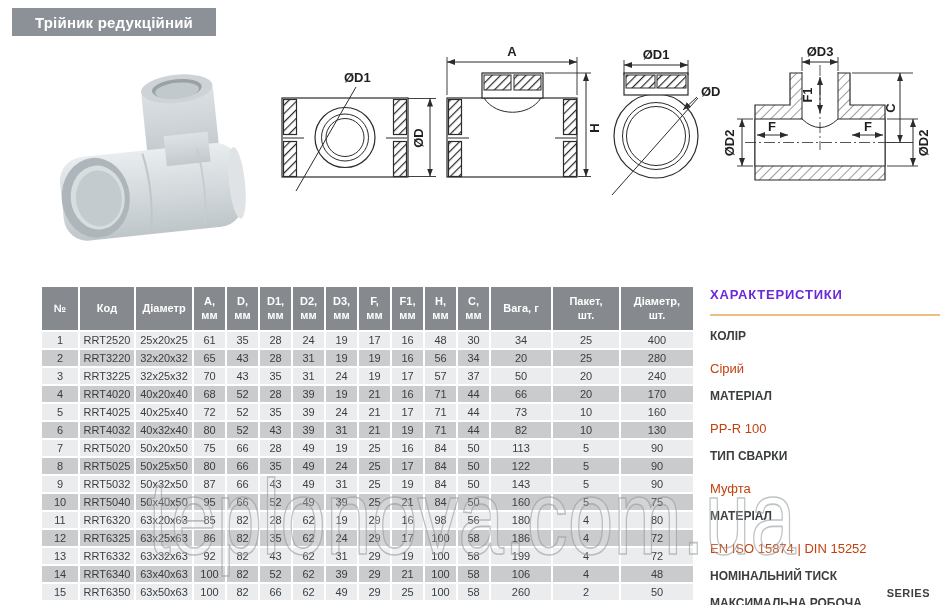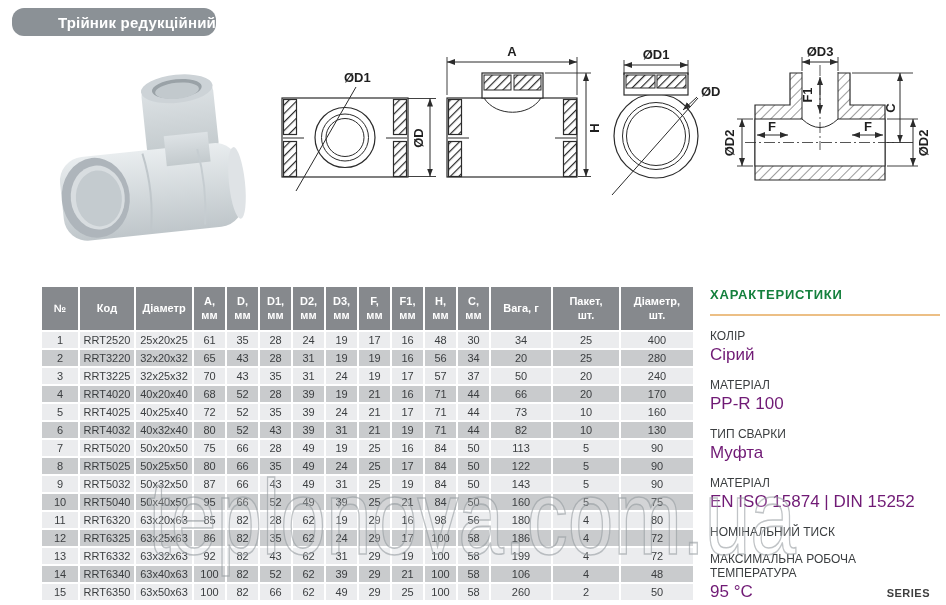--- a/index.html
+++ b/index.html
@@ -1,20 +1,20 @@
 <!DOCTYPE html>
 <html><head>
 <meta charset="utf-8">
 <style>
   html,body{margin:0;padding:0;background:#ffffff;}
   .page{position:relative;width:946px;height:605px;background:#ffffff;overflow:hidden;
         font-family:"Liberation Sans",sans-serif;color:#3b3e40;}
   
   .badge{position:absolute;left:12px;top:8px;width:204px;height:28px;background:#8b9196;
-         border-radius:12px;display:flex;align-items:center;justify-content:flex-end;}
+         border-radius:0;display:flex;align-items:center;justify-content:center;}
   .badge span{color:#ffffff;font-weight:bold;font-size:15px;letter-spacing:.2px;}
   
   .photo{position:absolute;left:50px;top:58px;}
   .drawings{position:absolute;left:260px;top:35px;}
   .dim-t{font-size:13px;font-weight:600;fill:#1f1f1f;font-family:"Liberation Sans",sans-serif;}
   
   .dims-table{position:absolute;left:40px;top:285px;border-collapse:separate;border-spacing:2px;table-layout:fixed;}
   .dims-table th{background:#86898d;color:#fff;font-size:11px;font-weight:bold;line-height:1.3;
                  white-space:pre-line;text-align:center;vertical-align:middle;padding:7px 1px;}
   .dims-table td{font-size:11px;line-height:16px;color:#3b3e40;text-align:center;padding:0 1px;}
@@ -22,25 +22,25 @@
   .dims-table tbody tr:nth-child(even) td{background:#c9cbcd;}
   .dims-table th:nth-child(1){width:34px}
   .dims-table th:nth-child(2){width:52px}
   .dims-table th:nth-child(3){width:54px}
   .dims-table th:nth-child(n+4):nth-child(-n+12){width:29px}
   .dims-table th:nth-child(13){width:58px}
   .dims-table th:nth-child(14){width:64px}
   .dims-table th:nth-child(15){width:70px}
   
   .chars{position:absolute;left:710px;top:287px;width:230px;}
-  .char-title{font-size:13px;font-weight:bold;letter-spacing:.8px;color:#15803d;margin:0;}
+  .char-title{font-size:13px;font-weight:bold;letter-spacing:.8px;color:#6d28d9;margin:0;}
   .char-divider{border:none;border-top:2px solid #ecbf85;margin:12px 0 0 0;}
   .char-item{margin-top:13px;}
-  .char-label{font-size:12px;font-weight:normal;color:#3b3e40;}
-  .char-value{font-size:17px;color:#701a75;margin-top:2px;}
+  .char-label{font-size:12px;font-weight:bold;color:#3b3e40;}
+  .char-value{font-size:13px;color:#c2410c;margin-top:18px;}
   
   .watermark{position:absolute;left:130px;top:450px;pointer-events:none;}
   
   .series{position:absolute;right:16px;bottom:6px;font-size:11px;font-weight:bold;
           letter-spacing:.5px;color:#3f3f3f;}
 </style>
 </head>
 <body>
 
 <div class="page">

